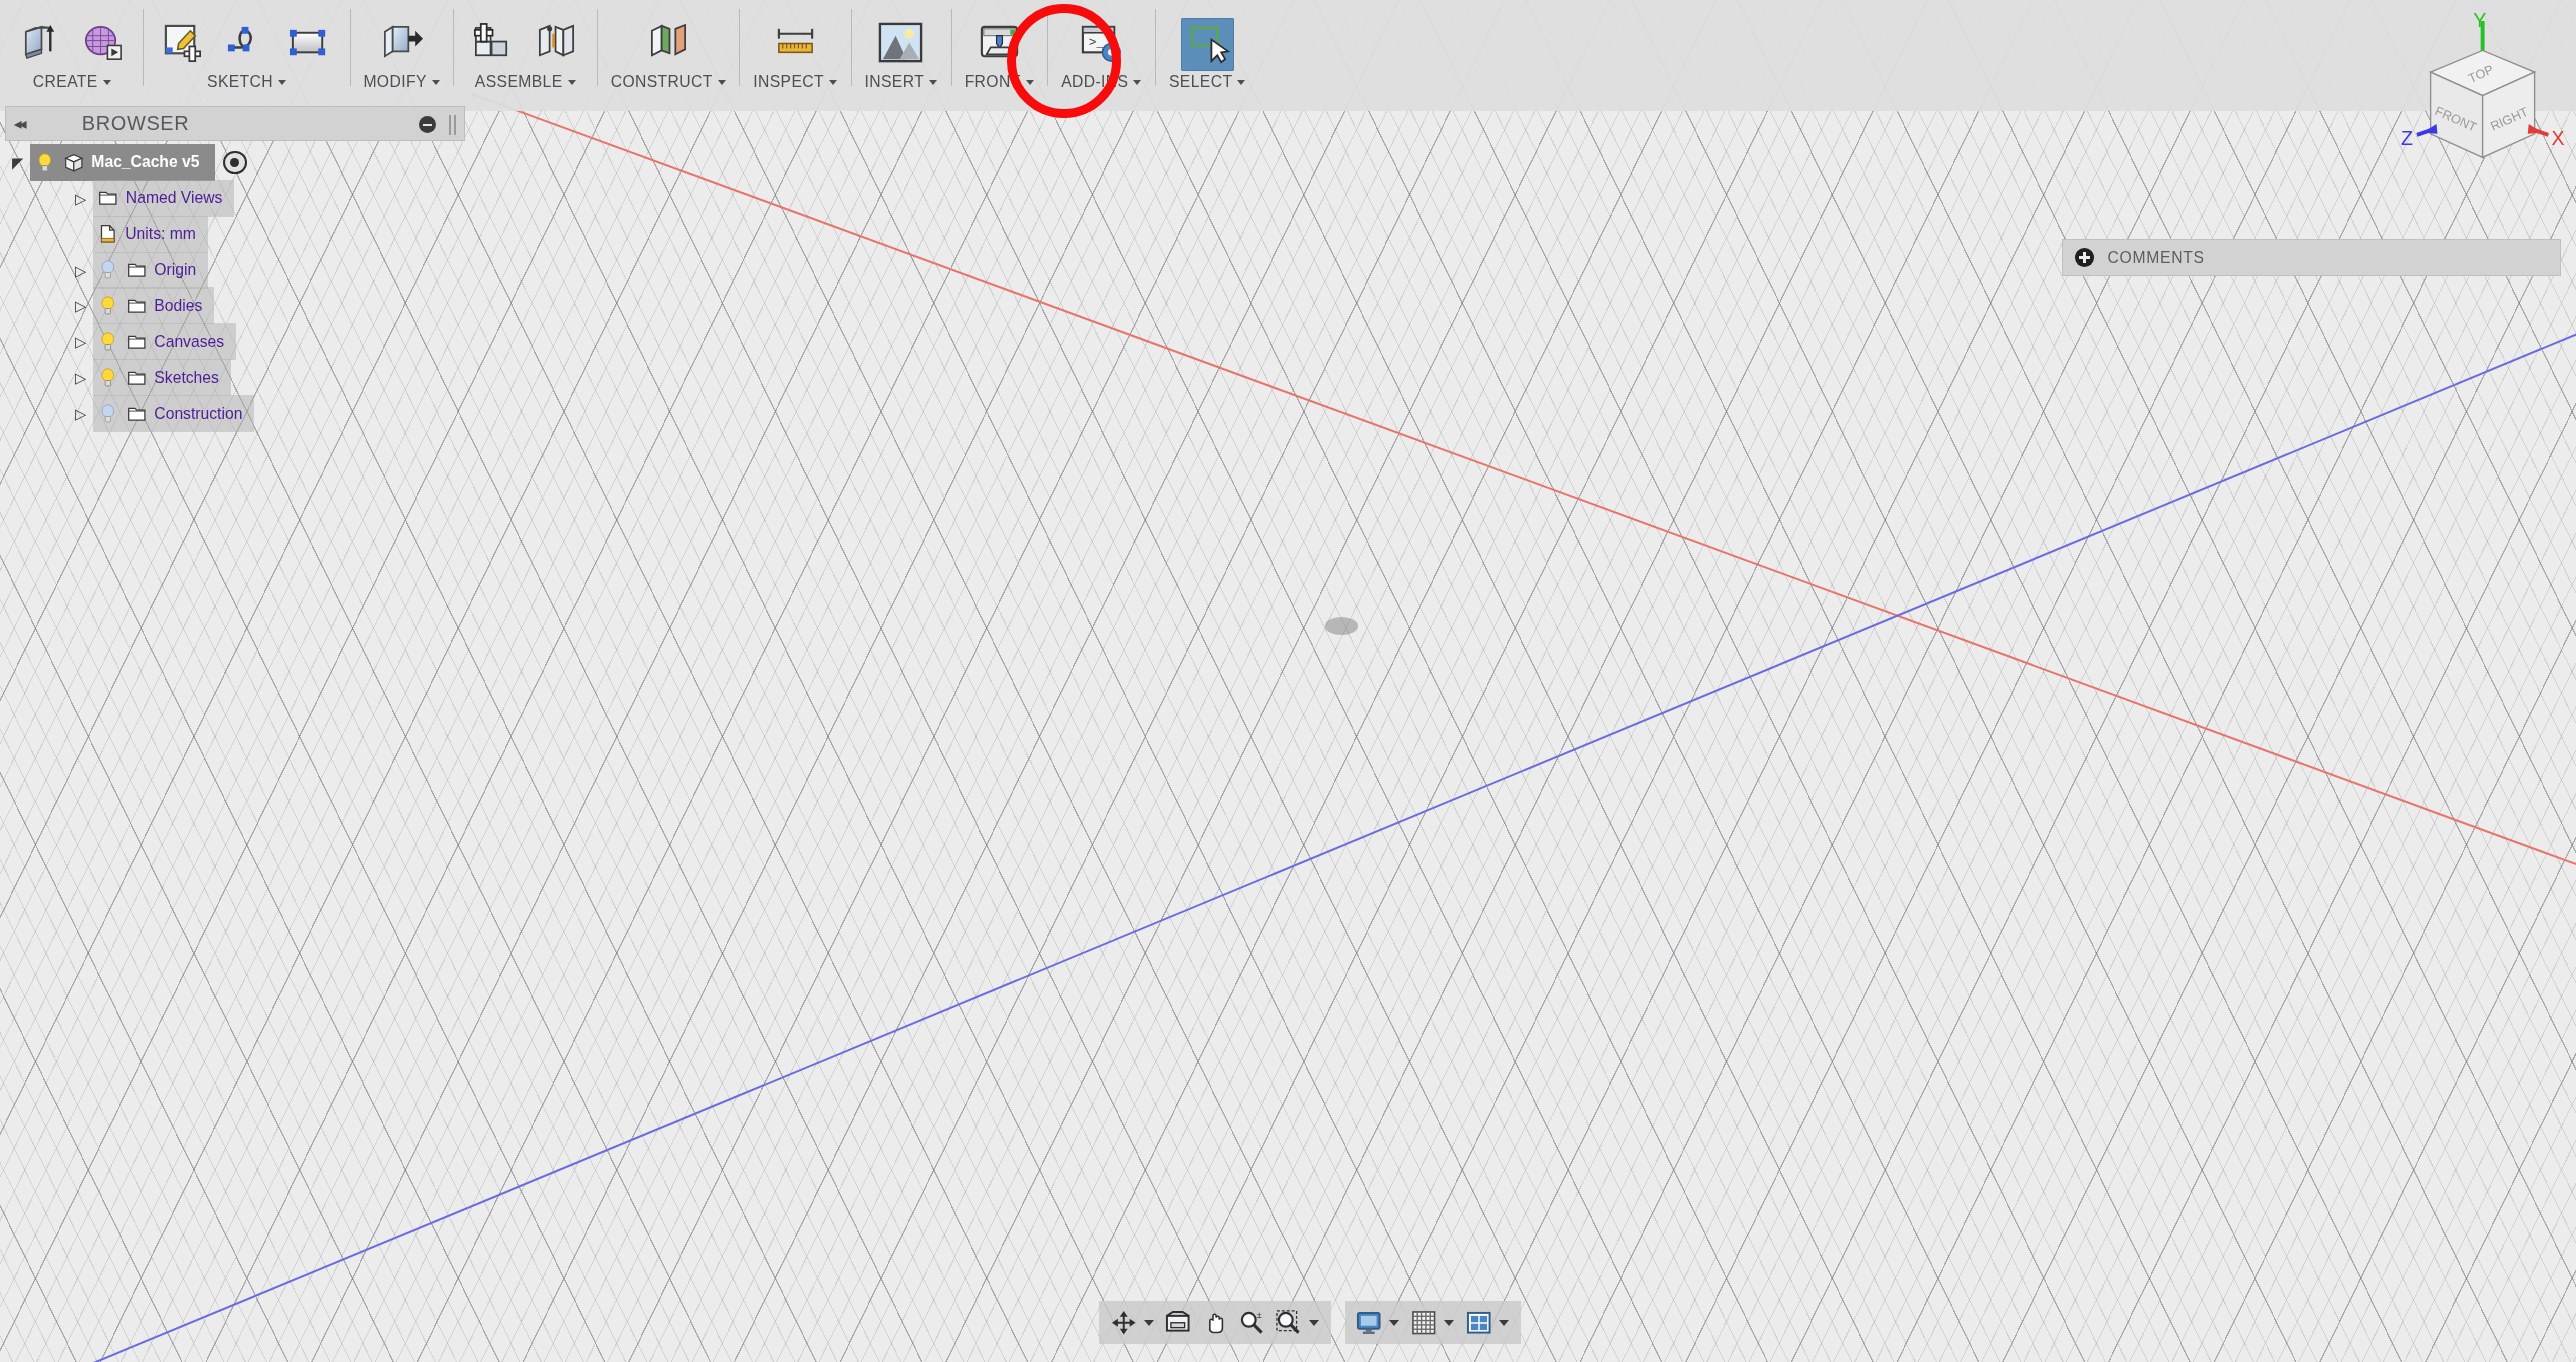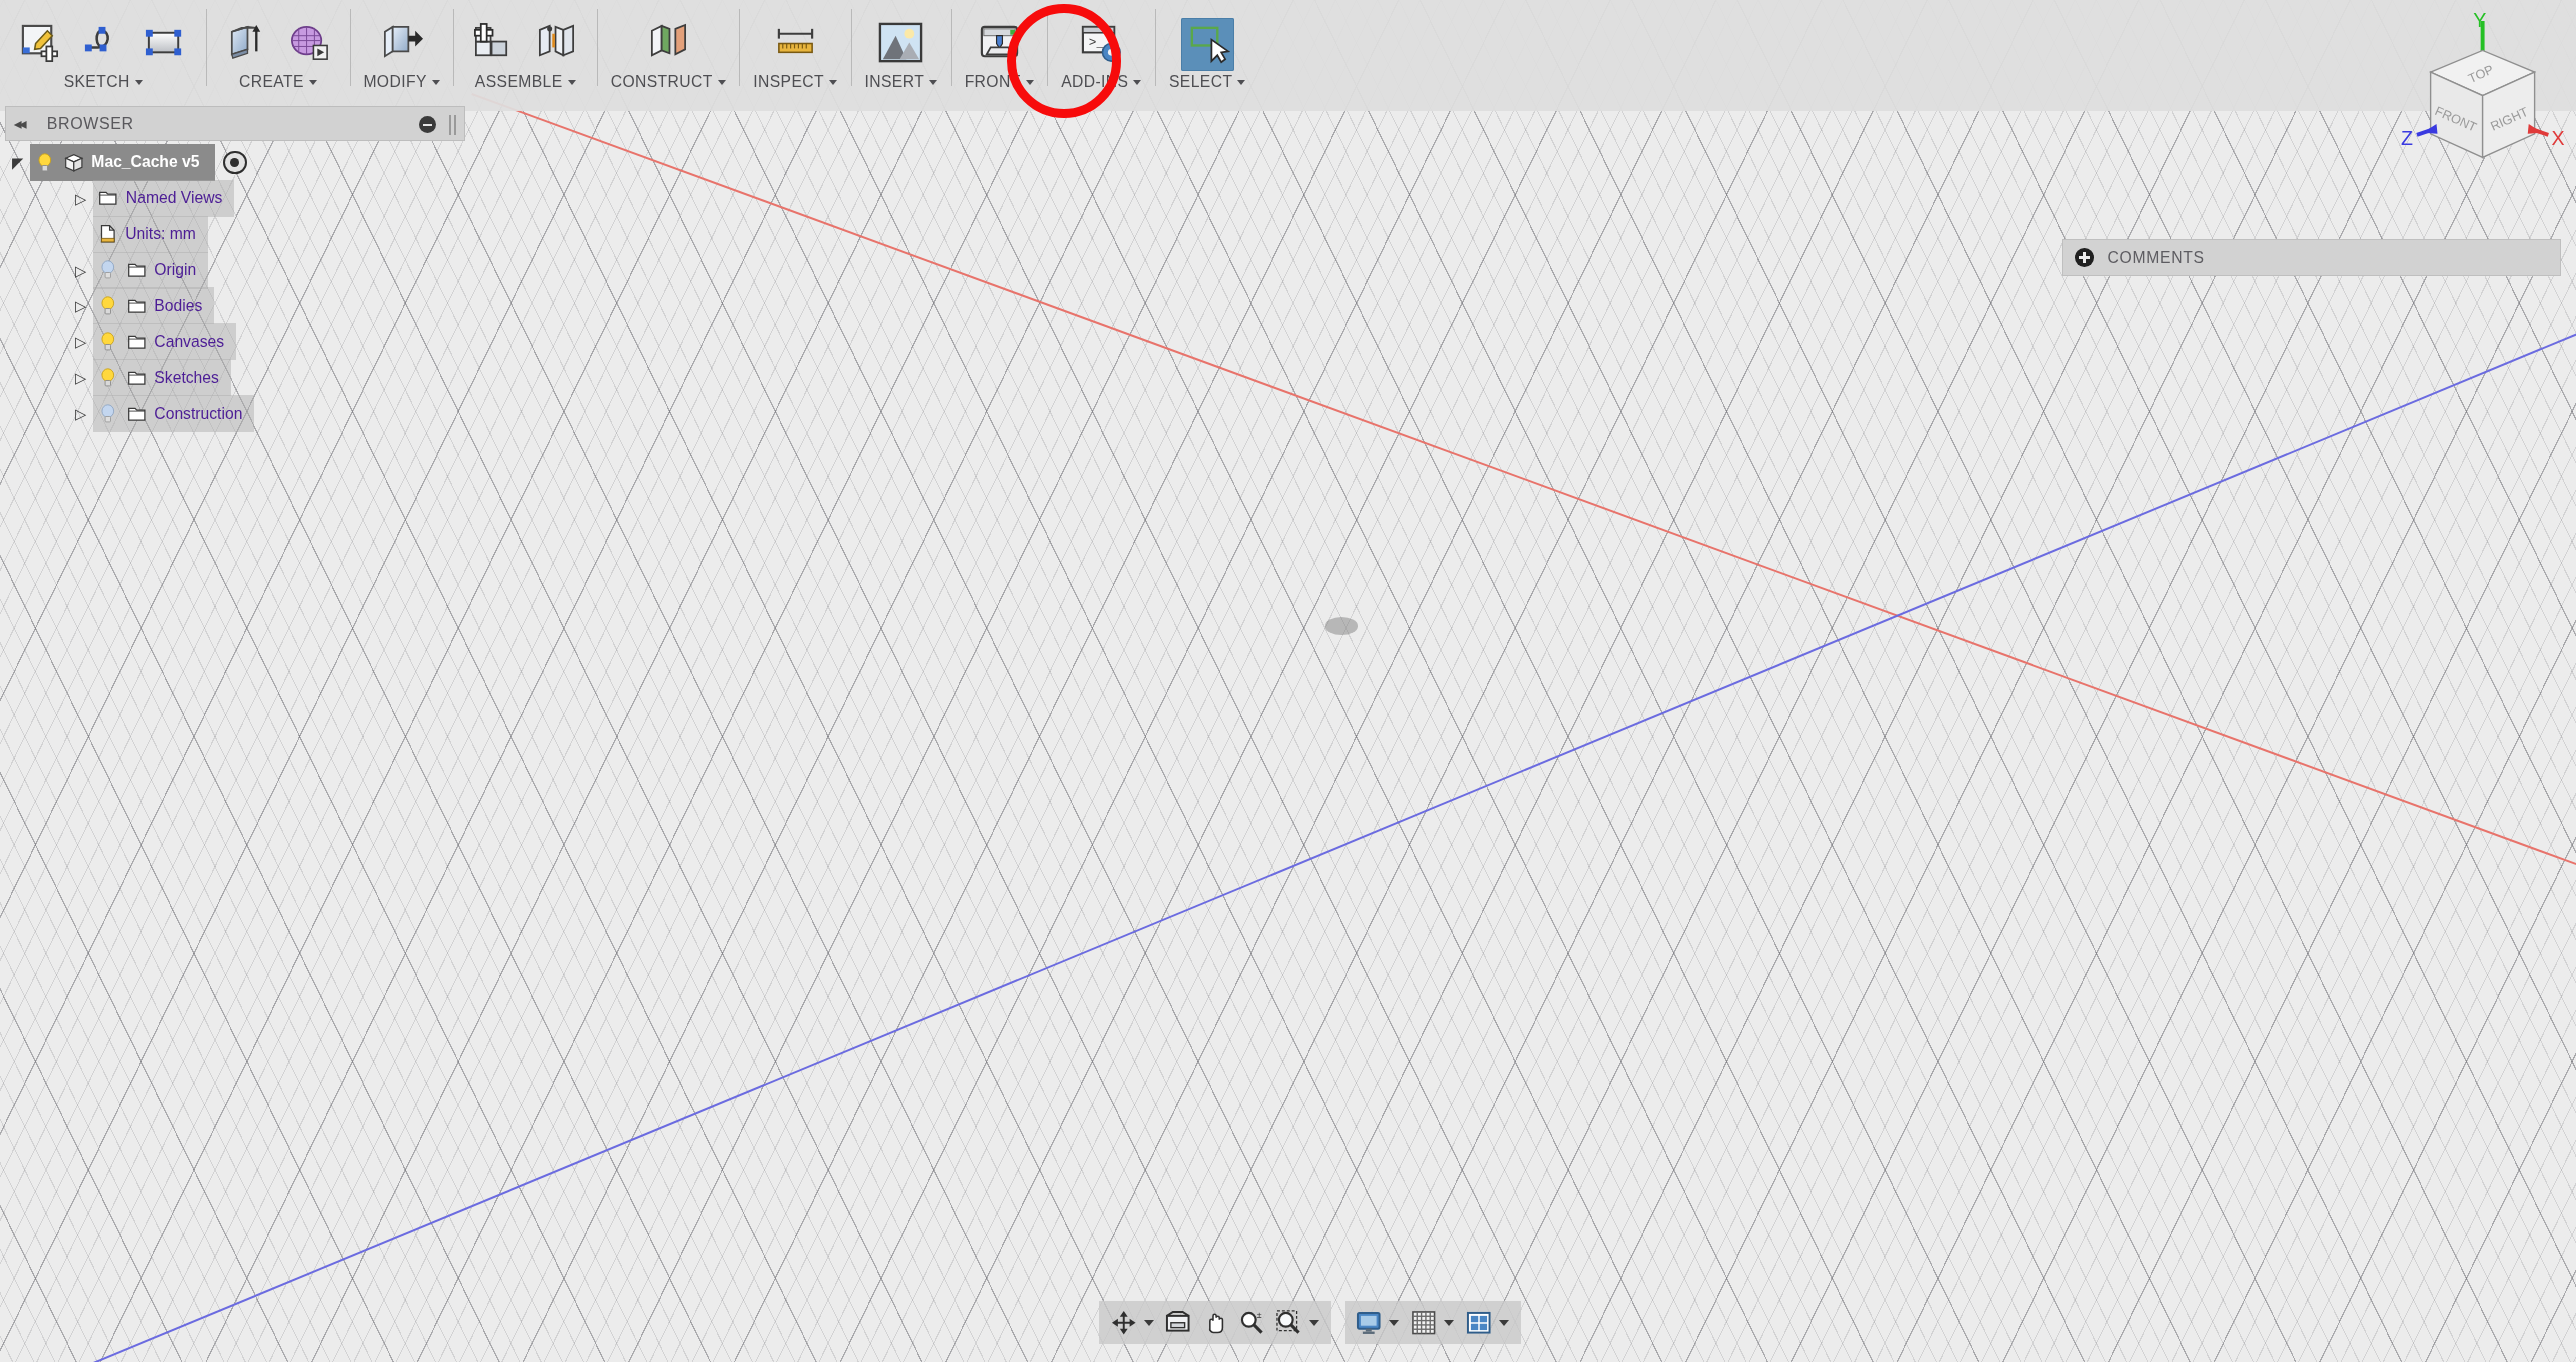--- a/index.html
+++ b/index.html
@@ -86,21 +86,21 @@
     border:9.8px solid #f70b0b; border-radius:50%; z-index:40; pointer-events:none;
   }
 
   
   #browser-panel{ position:absolute; left:4.9px; top:106px; width:460px; z-index:20; }
   #browser-header{
     height:35px; background:#d2d2d2; border:1px solid #bdbdbd;
     display:flex; align-items:center; padding:0 7.9px; position:relative;
   }
   #browser-header .collapse{ font-size:15.7px; color:#4b4b4b; letter-spacing:-2.9px; width:33px;}
-  #browser-header .title{ font-size:16px; color:#59585c; letter-spacing:0.6px; }
+  #browser-header .title{ font-size:20px; color:#59585c; letter-spacing:0.6px;margin-left:35px; }
   #browser-header .minus{
     position:absolute; right:27.5px; top:8.8px; width:17.7px;height:17.7px; border-radius:50%;
     background:#3b3b3b; display:flex;align-items:center;justify-content:center;
   }
   #browser-header .minus i{ display:block; width:9.8px;height:2px;background:#e6e6e6;}
   #browser-header .grip2{ position:absolute; right:7.9px; top:7.9px; width:6.9px;height:19.7px;
     border-left:2px solid #9a9a9a; border-right:2px solid #9a9a9a;}
 
   #tree{ padding-top:5.9px; }
   .trow{ display:flex; align-items:center; height:31px; margin-bottom:4.9px; }
@@ -185,20 +185,54 @@
 
 <div id="ribbon">
 
 
   <div id="ribbon-groups">
 
     <div class="rgroup">
       <div class="ricons">
         <div class="rbtn">
           <svg width="45" height="45" viewBox="0 0 46 46">
+            <defs>
+                <linearGradient id="cg1" x1="0" y1="0" x2="1" y2="1">
+              <stop offset="0" stop-color="#dfe9f5"></stop>
+                  <stop offset="1" stop-color="#8fa9c8"></stop>
+                </linearGradient>
+              </defs>
+            <polygon points="8,10 24,5 24,28 8,33" fill="url(#cg1)" stroke="#4a4a4a" stroke-width="1.8"></polygon>
+            <polygon points="8,10 18,6 34,6 24,5" fill="#dfe9f5" stroke="#4a4a4a" stroke-width="1.6"></polygon>
+            <polygon points="8,33 24,28 24,32 9,37" fill="#7c8ea6" stroke="#4a4a4a" stroke-width="1.4"></polygon>
+            <line x1="33" y1="30" x2="33" y2="7" stroke="#2a2a2a" stroke-width="2.4"></line>
+            <polygon points="33,3 29,10 37,10" fill="#2a2a2a"></polygon>
+          </svg>
+        </div>
+        <div class="rbtn">
+          <svg width="45" height="45" viewBox="0 0 46 46">
+            <ellipse cx="20" cy="19" rx="15" ry="14" fill="#c79ae0" stroke="#6d3d8a" stroke-width="1.8"></ellipse>
+            <g stroke="#7a4a97" stroke-width="1" fill="none">
+              <path d="M6 14 h28 M6 19 h28 M6 25 h28"></path>
+              <path d="M12 6 v26 M20 5 v28 M28 6 v26"></path>
+            </g>
+            <rect x="27" y="24" width="14" height="14" fill="#f0f0f0" stroke="#3a3a3a" stroke-width="1.6"></rect>
+            <polygon points="31,27 38,31 31,35" fill="#3a3a3a"></polygon>
+          </svg>
+        </div>
+      </div>
+      <div class="rlabel">
+        <span>CREATE</span><span class="caret dark"></span>
+      </div>
+    </div>
+
+    <div class="rgroup">
+      <div class="ricons">
+        <div class="rbtn">
+          <svg width="45" height="45" viewBox="0 0 46 46">
             <rect x="5" y="4" width="29" height="28" fill="#f3f5f7" stroke="#4a4a4a" stroke-width="2.2"></rect>
             <rect x="5" y="26" width="7" height="6" fill="#3a6fd8"></rect>
             <path d="M18 22 L30 9 L35 14 L23 27 L17 28 Z" fill="#f0c23a" stroke="#6a5a1a" stroke-width="1.6"></path>
             <g>
                 <rect x="24" y="30" width="16" height="5" fill="#fff" stroke="#3a3a3a" stroke-width="1.8"></rect>
                <rect x="29" y="25" width="6" height="15" fill="#fff" stroke="#3a3a3a" stroke-width="1.8"></rect>
               </g>
           </svg>
         </div>
         <div class="rbtn">
@@ -220,54 +254,20 @@
             <rect x="6" y="11" width="30" height="20" fill="url(#rg1)" stroke="#3d3d3d" stroke-width="2"></rect>
             <rect x="3" y="8" width="7" height="7" fill="#2f5fd0"></rect>
             <rect x="32" y="8" width="7" height="7" fill="#2f5fd0"></rect>
             <rect x="3" y="27" width="7" height="7" fill="#2f5fd0"></rect>
             <rect x="32" y="27" width="7" height="7" fill="#2f5fd0"></rect>
           </svg>
         </div>
       </div>
       <div class="rlabel">
         <span>SKETCH</span><span class="caret dark"></span>
-      </div>
-    </div>
-
-    <div class="rgroup">
-      <div class="ricons">
-        <div class="rbtn">
-          <svg width="45" height="45" viewBox="0 0 46 46">
-            <defs>
-                <linearGradient id="cg1" x1="0" y1="0" x2="1" y2="1">
-              <stop offset="0" stop-color="#dfe9f5"></stop>
-                  <stop offset="1" stop-color="#8fa9c8"></stop>
-                </linearGradient>
-              </defs>
-            <polygon points="8,10 24,5 24,28 8,33" fill="url(#cg1)" stroke="#4a4a4a" stroke-width="1.8"></polygon>
-            <polygon points="8,10 18,6 34,6 24,5" fill="#dfe9f5" stroke="#4a4a4a" stroke-width="1.6"></polygon>
-            <polygon points="8,33 24,28 24,32 9,37" fill="#7c8ea6" stroke="#4a4a4a" stroke-width="1.4"></polygon>
-            <line x1="33" y1="30" x2="33" y2="7" stroke="#2a2a2a" stroke-width="2.4"></line>
-            <polygon points="33,3 29,10 37,10" fill="#2a2a2a"></polygon>
-          </svg>
-        </div>
-        <div class="rbtn">
-          <svg width="45" height="45" viewBox="0 0 46 46">
-            <ellipse cx="20" cy="19" rx="15" ry="14" fill="#c79ae0" stroke="#6d3d8a" stroke-width="1.8"></ellipse>
-            <g stroke="#7a4a97" stroke-width="1" fill="none">
-              <path d="M6 14 h28 M6 19 h28 M6 25 h28"></path>
-              <path d="M12 6 v26 M20 5 v28 M28 6 v26"></path>
-            </g>
-            <rect x="27" y="24" width="14" height="14" fill="#f0f0f0" stroke="#3a3a3a" stroke-width="1.6"></rect>
-            <polygon points="31,27 38,31 31,35" fill="#3a3a3a"></polygon>
-          </svg>
-        </div>
-      </div>
-      <div class="rlabel">
-        <span>CREATE</span><span class="caret dark"></span>
       </div>
     </div>
 
     <div class="rgroup">
       <div class="ricons">
         <div class="rbtn">
           <svg width="45" height="45" viewBox="0 0 46 46">
             <defs>
                 <linearGradient id="mg1" x1="0" y1="0" x2="1" y2="1">
               <stop offset="0" stop-color="#e4edf8"></stop>

